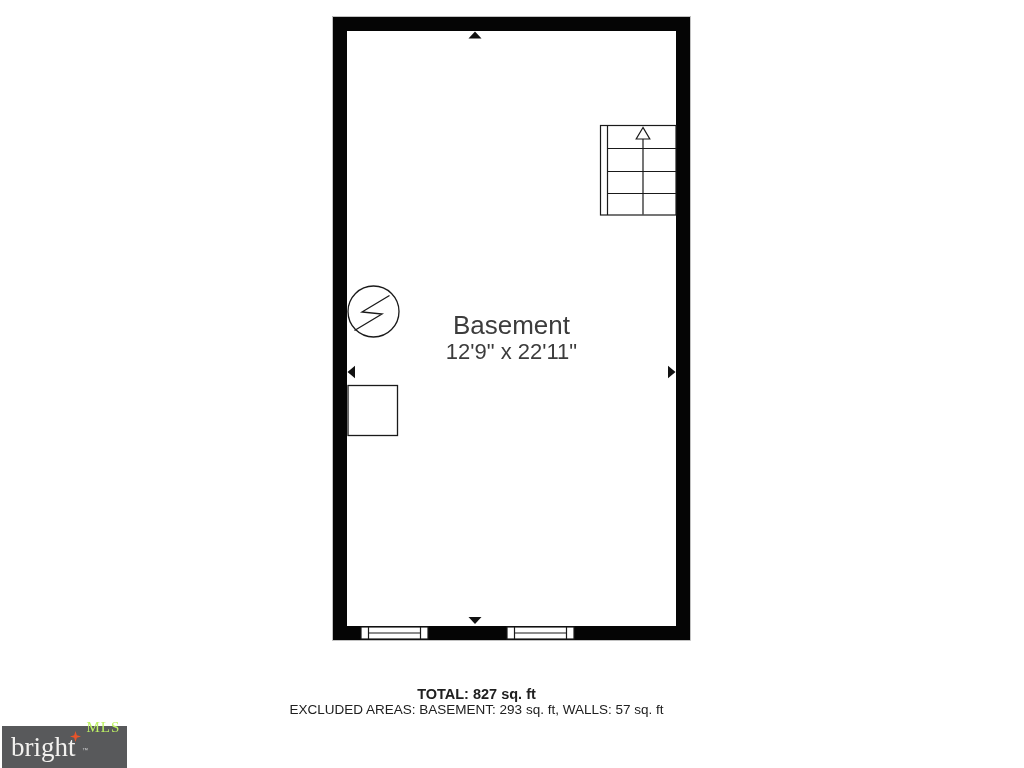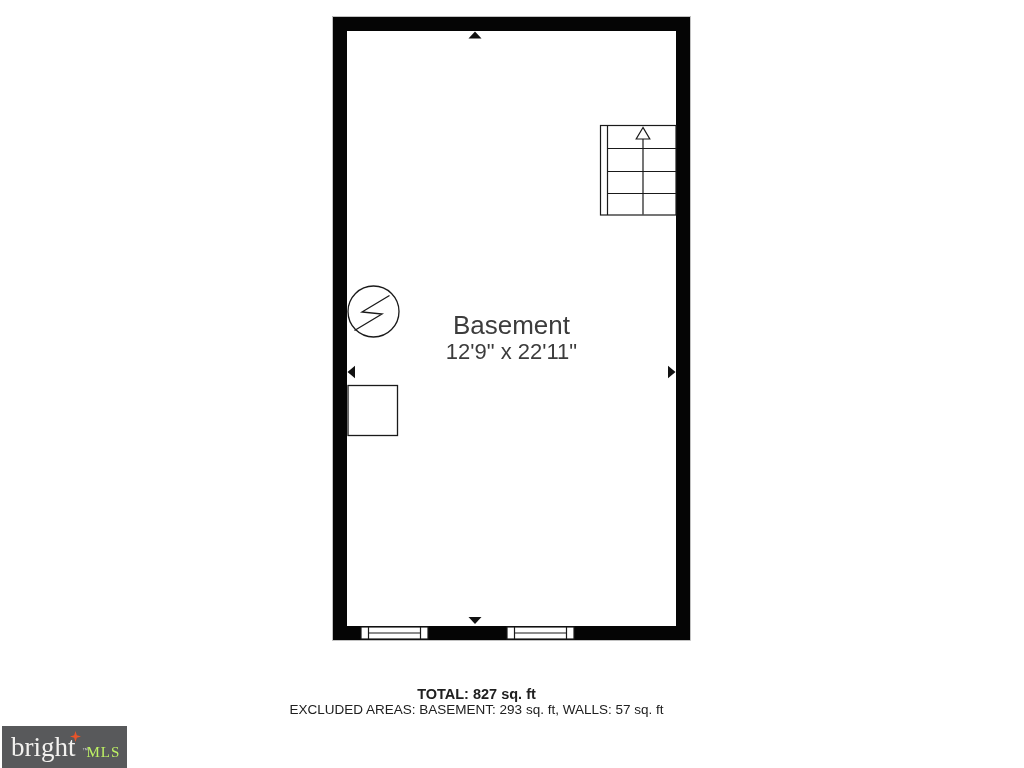--- a/index.html
+++ b/index.html
@@ -24,21 +24,21 @@
   }
   .summary-total{font-size:14.5px;line-height:15px;font-weight:700;}
   .summary-line{font-size:13.5px;line-height:15px;font-weight:400;}
   .summary-disclaimer{
     font-size:7.5px;line-height:9px;color:#3f3f3f;margin-top:11px;font-weight:400;
   }
 
   
   .logo{
     position:absolute;left:2px;top:726px;width:125px;height:42px;
-    background:#58595b;display:flex;align-items:flex-end;
+    background:#58595b;display:flex;align-items:flex-start;
     padding-left:9px;box-sizing:border-box;
   }
   .logo-wordmark{
     position:relative;font-family:"Liberation Serif", serif;
     font-size:27px;line-height:42px;color:#f2f1ef;letter-spacing:0px;
   }
   .logo-star{position:absolute;left:59px;top:5px;width:11px;height:11px;}
   .logo-tm{
     position:absolute;left:71px;top:3px;font-family:"Liberation Sans", sans-serif;
     font-size:6px;color:#cfd0d2;letter-spacing:0;

